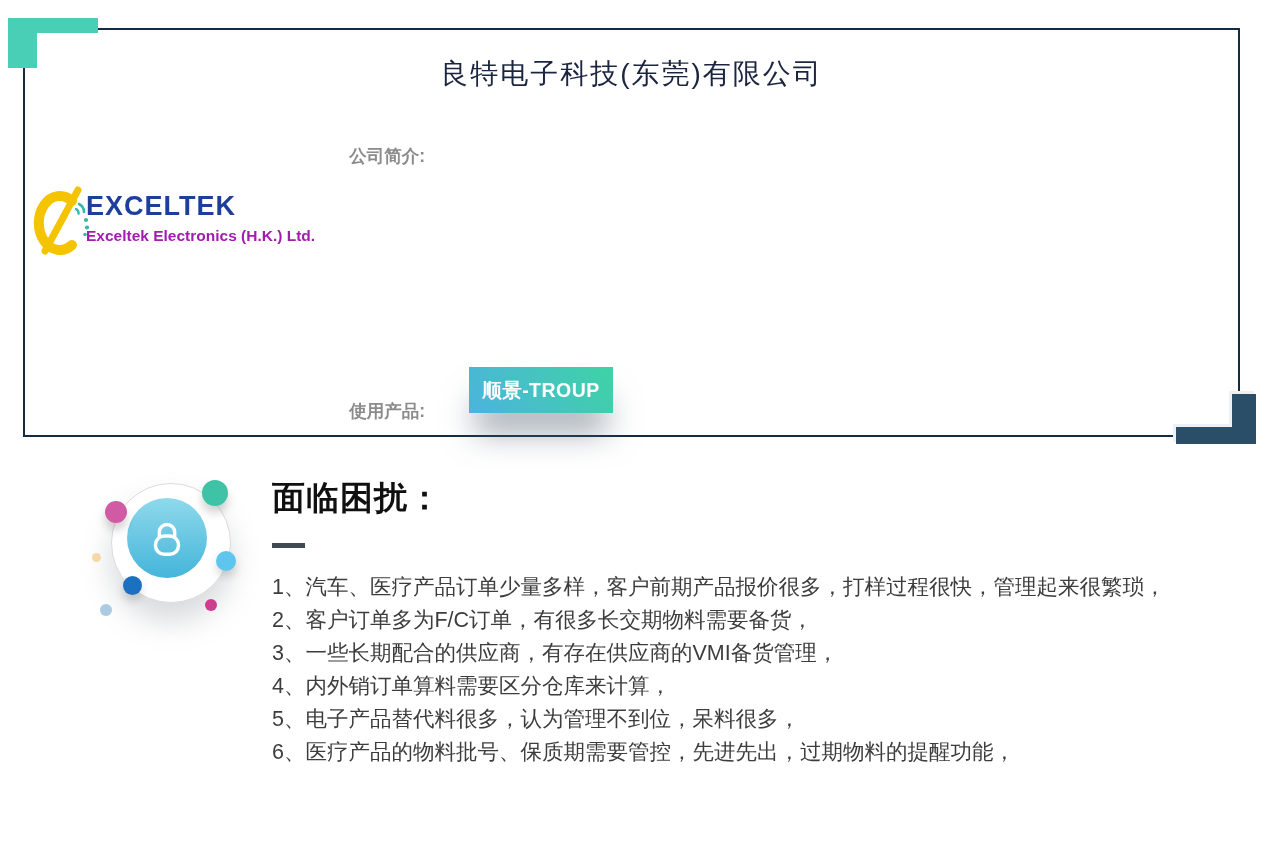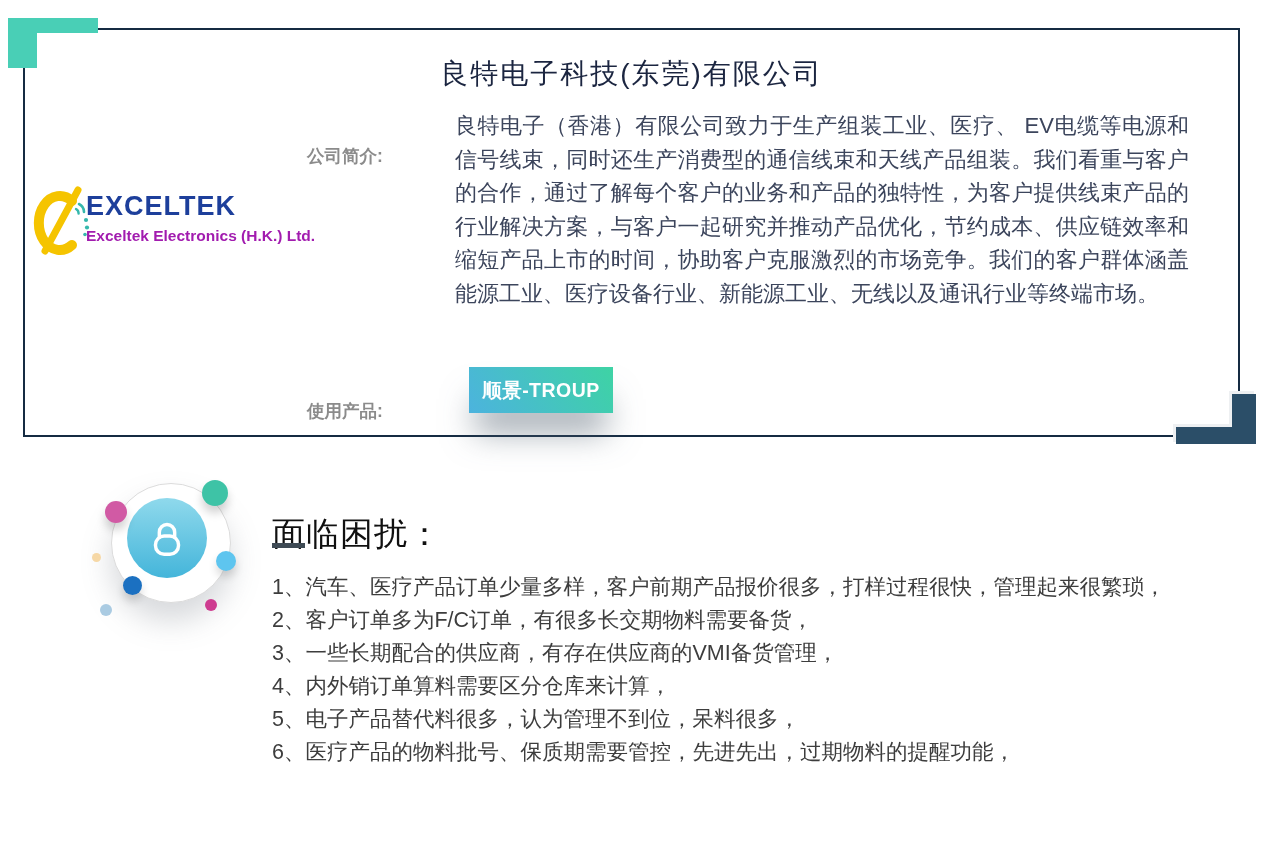--- a/index.html
+++ b/index.html
@@ -17,21 +17,21 @@
   .slate-underlay-h{position:absolute;left:1173px;top:424px;width:81px;height:18px;background:#eef0f2;z-index:3;}
   .slate-underlay-v{position:absolute;left:1229px;top:391px;width:25px;height:51px;background:#eef0f2;z-index:3;}
   .slate-bracket-h{position:absolute;left:1176px;top:427px;width:80px;height:17px;background:#2b4e68;z-index:4;}
   .slate-bracket-v{position:absolute;left:1232px;top:394px;width:24px;height:50px;background:#2b4e68;z-index:4;}
 
   .box-title{
     position:absolute;left:23px;top:55px;width:1217px;text-align:center;
     font-size:28px;font-weight:normal;letter-spacing:2px;color:#1b2540;z-index:2;
   }
   .field-label{
-    position:absolute;left:265px;width:160px;text-align:center;
+    position:absolute;left:265px;width:160px;text-align:right;
     font-size:17.5px;font-weight:bold;color:#8b8b8b;z-index:2;
   }
   .label-profile{top:144px;}
   .label-product{top:399px;}
   .profile-text{
     position:absolute;left:455px;top:109px;width:734px;z-index:2;
     font-size:22px;line-height:33.5px;color:#3c455c;text-align:justify;
   }
   .product-button{
     position:absolute;left:469px;top:367px;width:144px;height:46px;z-index:2;
@@ -64,21 +64,21 @@
   .dot-teal{left:202px;top:480px;width:26px;height:26px;background:#3ec3a6;box-shadow:0 7px 10px rgba(0,0,0,0.18);}
   .dot-pink{left:105px;top:501px;width:22px;height:22px;background:#d15aa4;box-shadow:0 7px 10px rgba(0,0,0,0.18);}
   .dot-yellow{left:92px;top:553px;width:9px;height:9px;background:#f6d8a6;}
   .dot-blue{left:123px;top:576px;width:19px;height:19px;background:#1b70c1;box-shadow:0 6px 8px rgba(0,0,0,0.15);}
   .dot-sky{left:216px;top:551px;width:20px;height:20px;background:#5ec5ef;box-shadow:0 6px 8px rgba(0,0,0,0.15);}
   .dot-magenta{left:205px;top:599px;width:12px;height:12px;background:#ce3c90;}
   .dot-pale{left:100px;top:604px;width:12px;height:12px;background:#aacbe2;}
 
   
   .troubles-heading{
-    position:absolute;left:272px;top:512px;font-size:33px;font-weight:normal;
+    position:absolute;left:272px;top:476px;font-size:33px;font-weight:bold;
     color:#101010;letter-spacing:1px;z-index:2;
   }
   .heading-dash{position:absolute;left:272px;top:543px;width:33px;height:5px;background:#3e4a54;z-index:2;}
   .troubles-list{
     position:absolute;left:272px;top:571px;width:906px;z-index:2;
     font-size:21.5px;line-height:33px;color:#3d3d3d;
   }
 </style>
 </head>
 <body>
@@ -106,21 +106,20 @@
       <circle cx="55" cy="42.5" r="2.1" fill="#35b8ac"></circle>
       <circle cx="53" cy="49.5" r="1.8" fill="#35b8ac"></circle>
     </svg>
     <div class="logo-text">
       <div class="logo-name">EXCELTEK</div>
       <div class="logo-sub">Exceltek Electronics (H.K.) Ltd.</div>
     </div>
   </div>
 
   <div class="field-label label-profile">公司简介:</div>
-  <div class="profile-text">良特电子（香港）有限公司致力于生产组装工业、医疗、 EV电缆等电源和信号线束，同时还生产消费型的通信线束和天线产品组装。我们看重与客户的合作，通过了解每个客户的业务和产品的独特性，为客户提供线束产品的行业解决方案，与客户一起研究并推动产品优化，节约成本、供应链效率和缩短产品上市的时间，协助客户克服激烈的市场竞争。我们的客户群体涵盖能源工业、医疗设备行业、新能源工业、无线以及通讯行业等终端市场。</div>
 
   <div class="field-label label-product">使用产品:</div>
   <button class="product-button">顺景-TROUP</button>
 
   <div class="ring"></div>
   <div class="lock-circle">
     <svg width="46" height="46" viewBox="0 0 48 48" aria-hidden="true">
       <path d="M16 23 v-5 a8 8 0 0 1 16 0 v5" fill="none" stroke="#ffffff" stroke-width="3.6" stroke-linecap="round"></path>
       <rect x="12" y="22" width="24" height="19" rx="9" fill="none" stroke="#ffffff" stroke-width="3.6"></rect>
     </svg>

